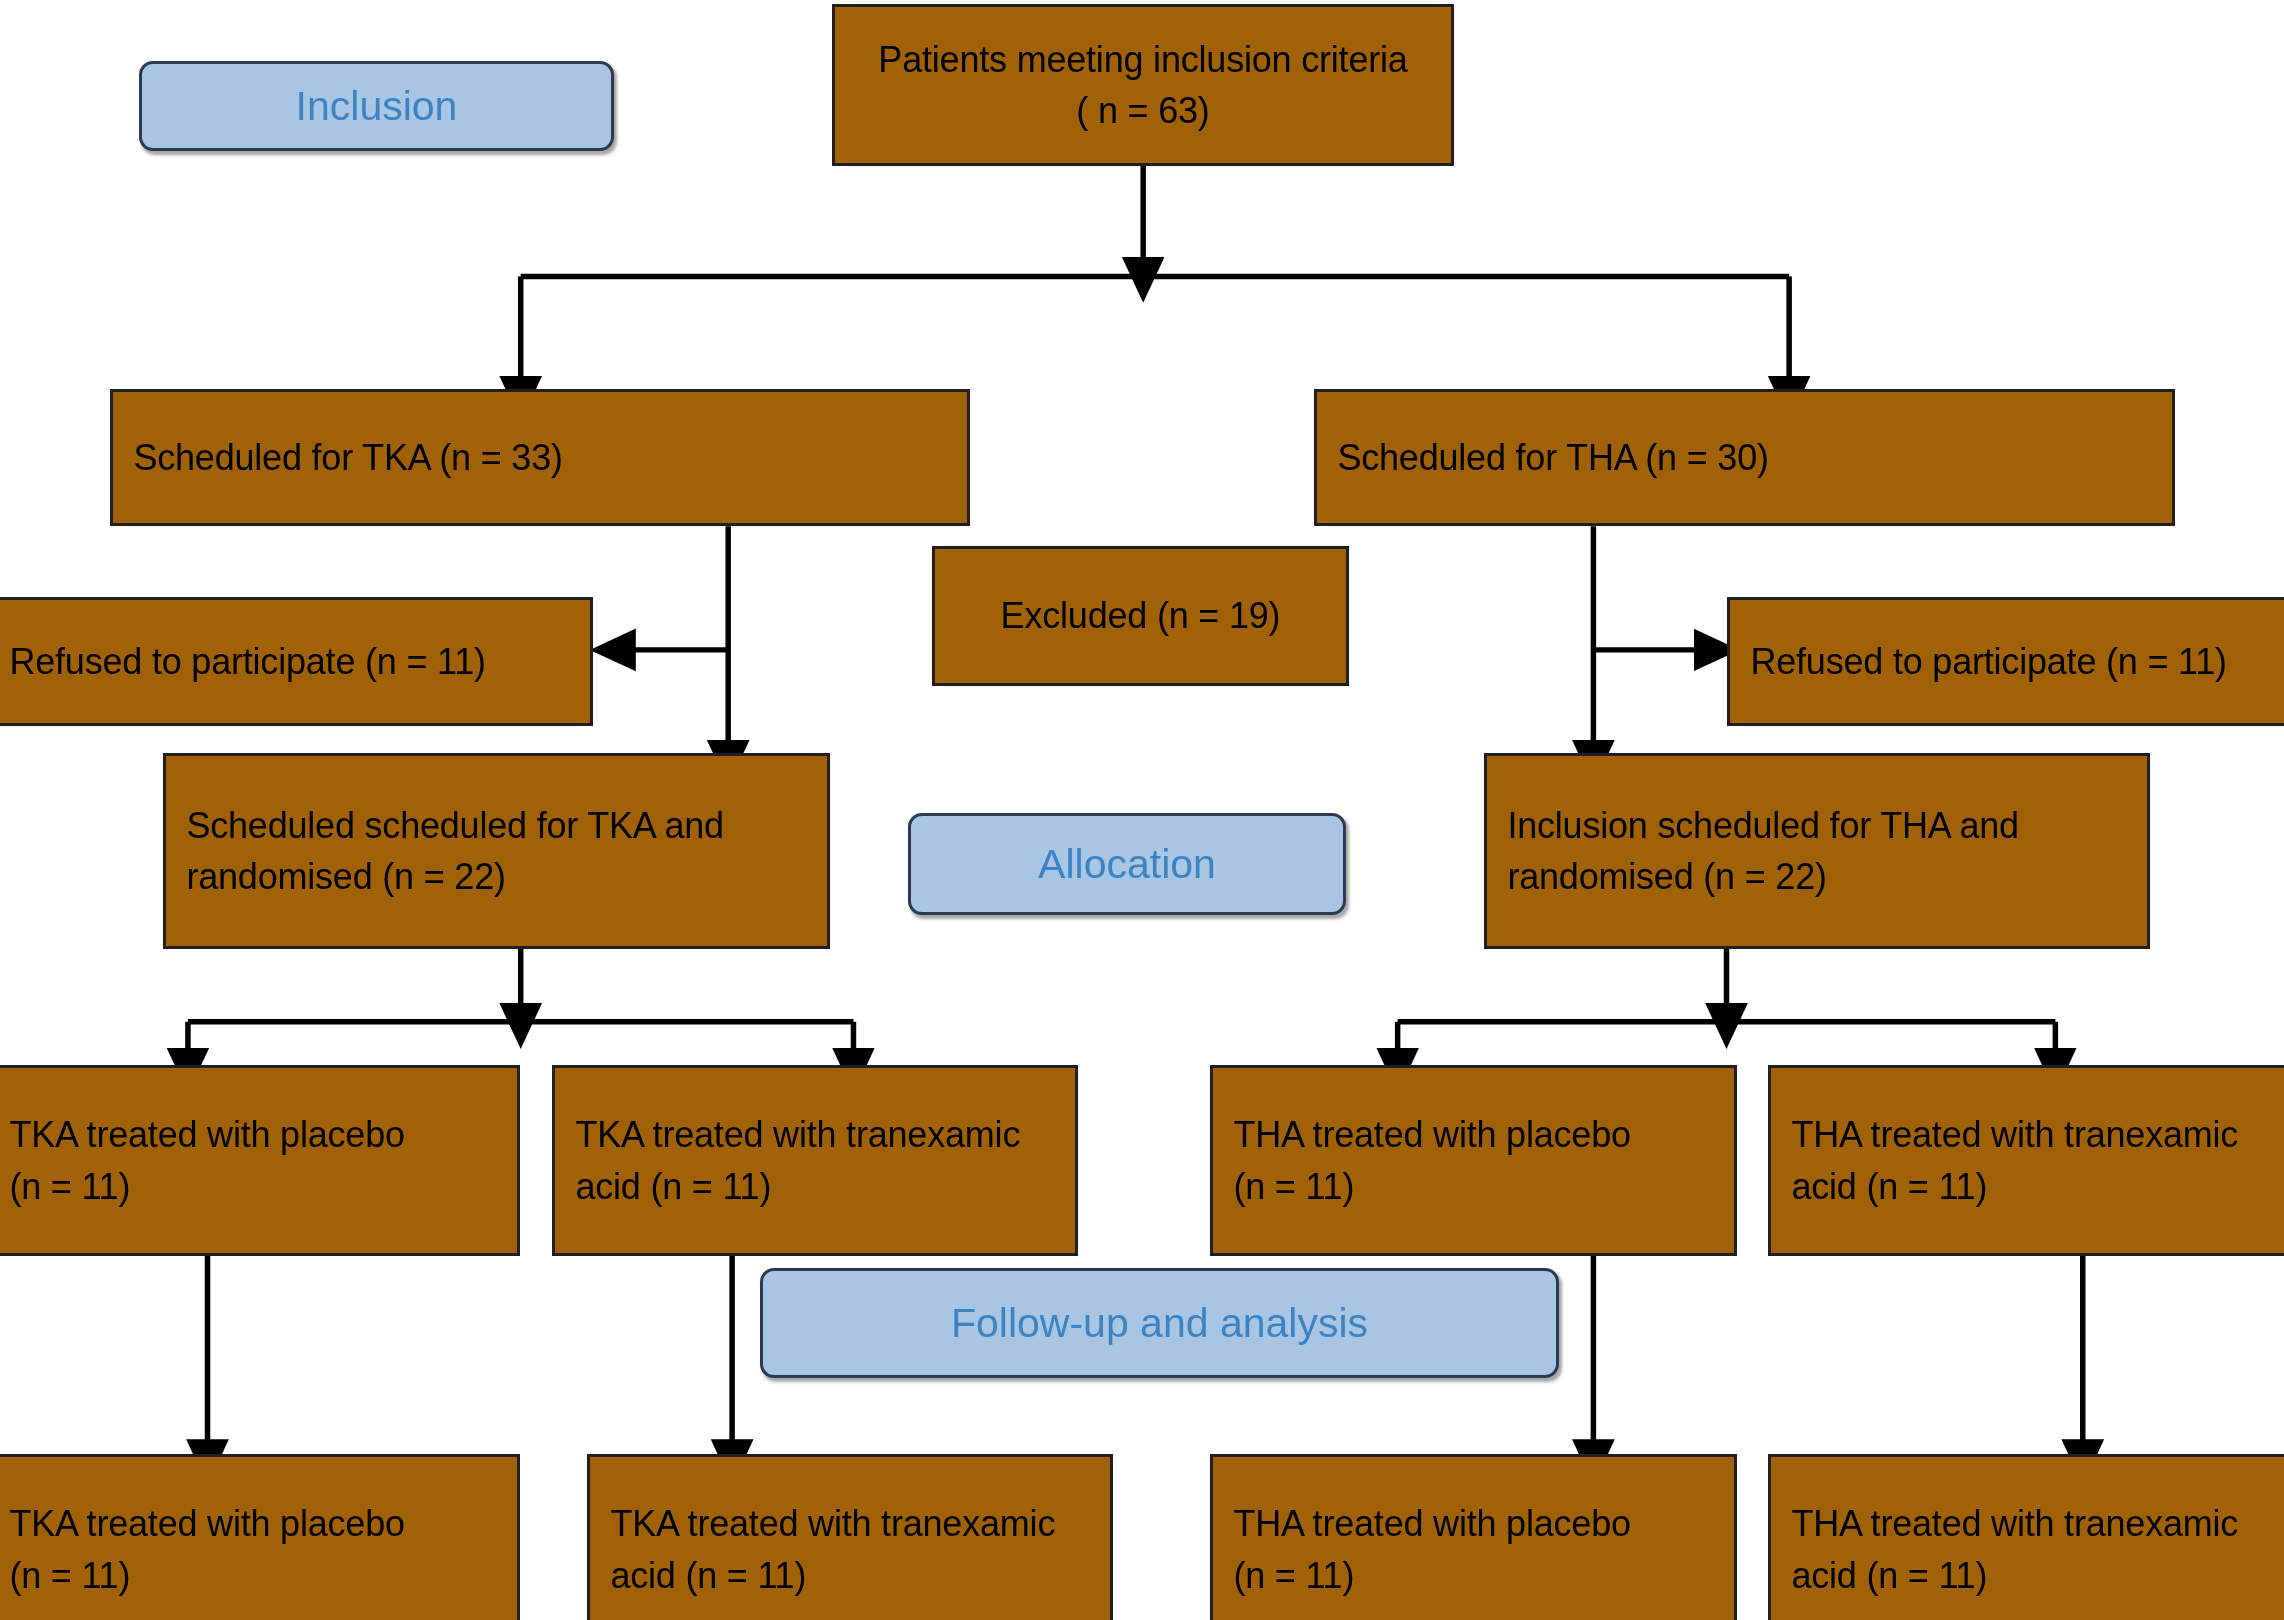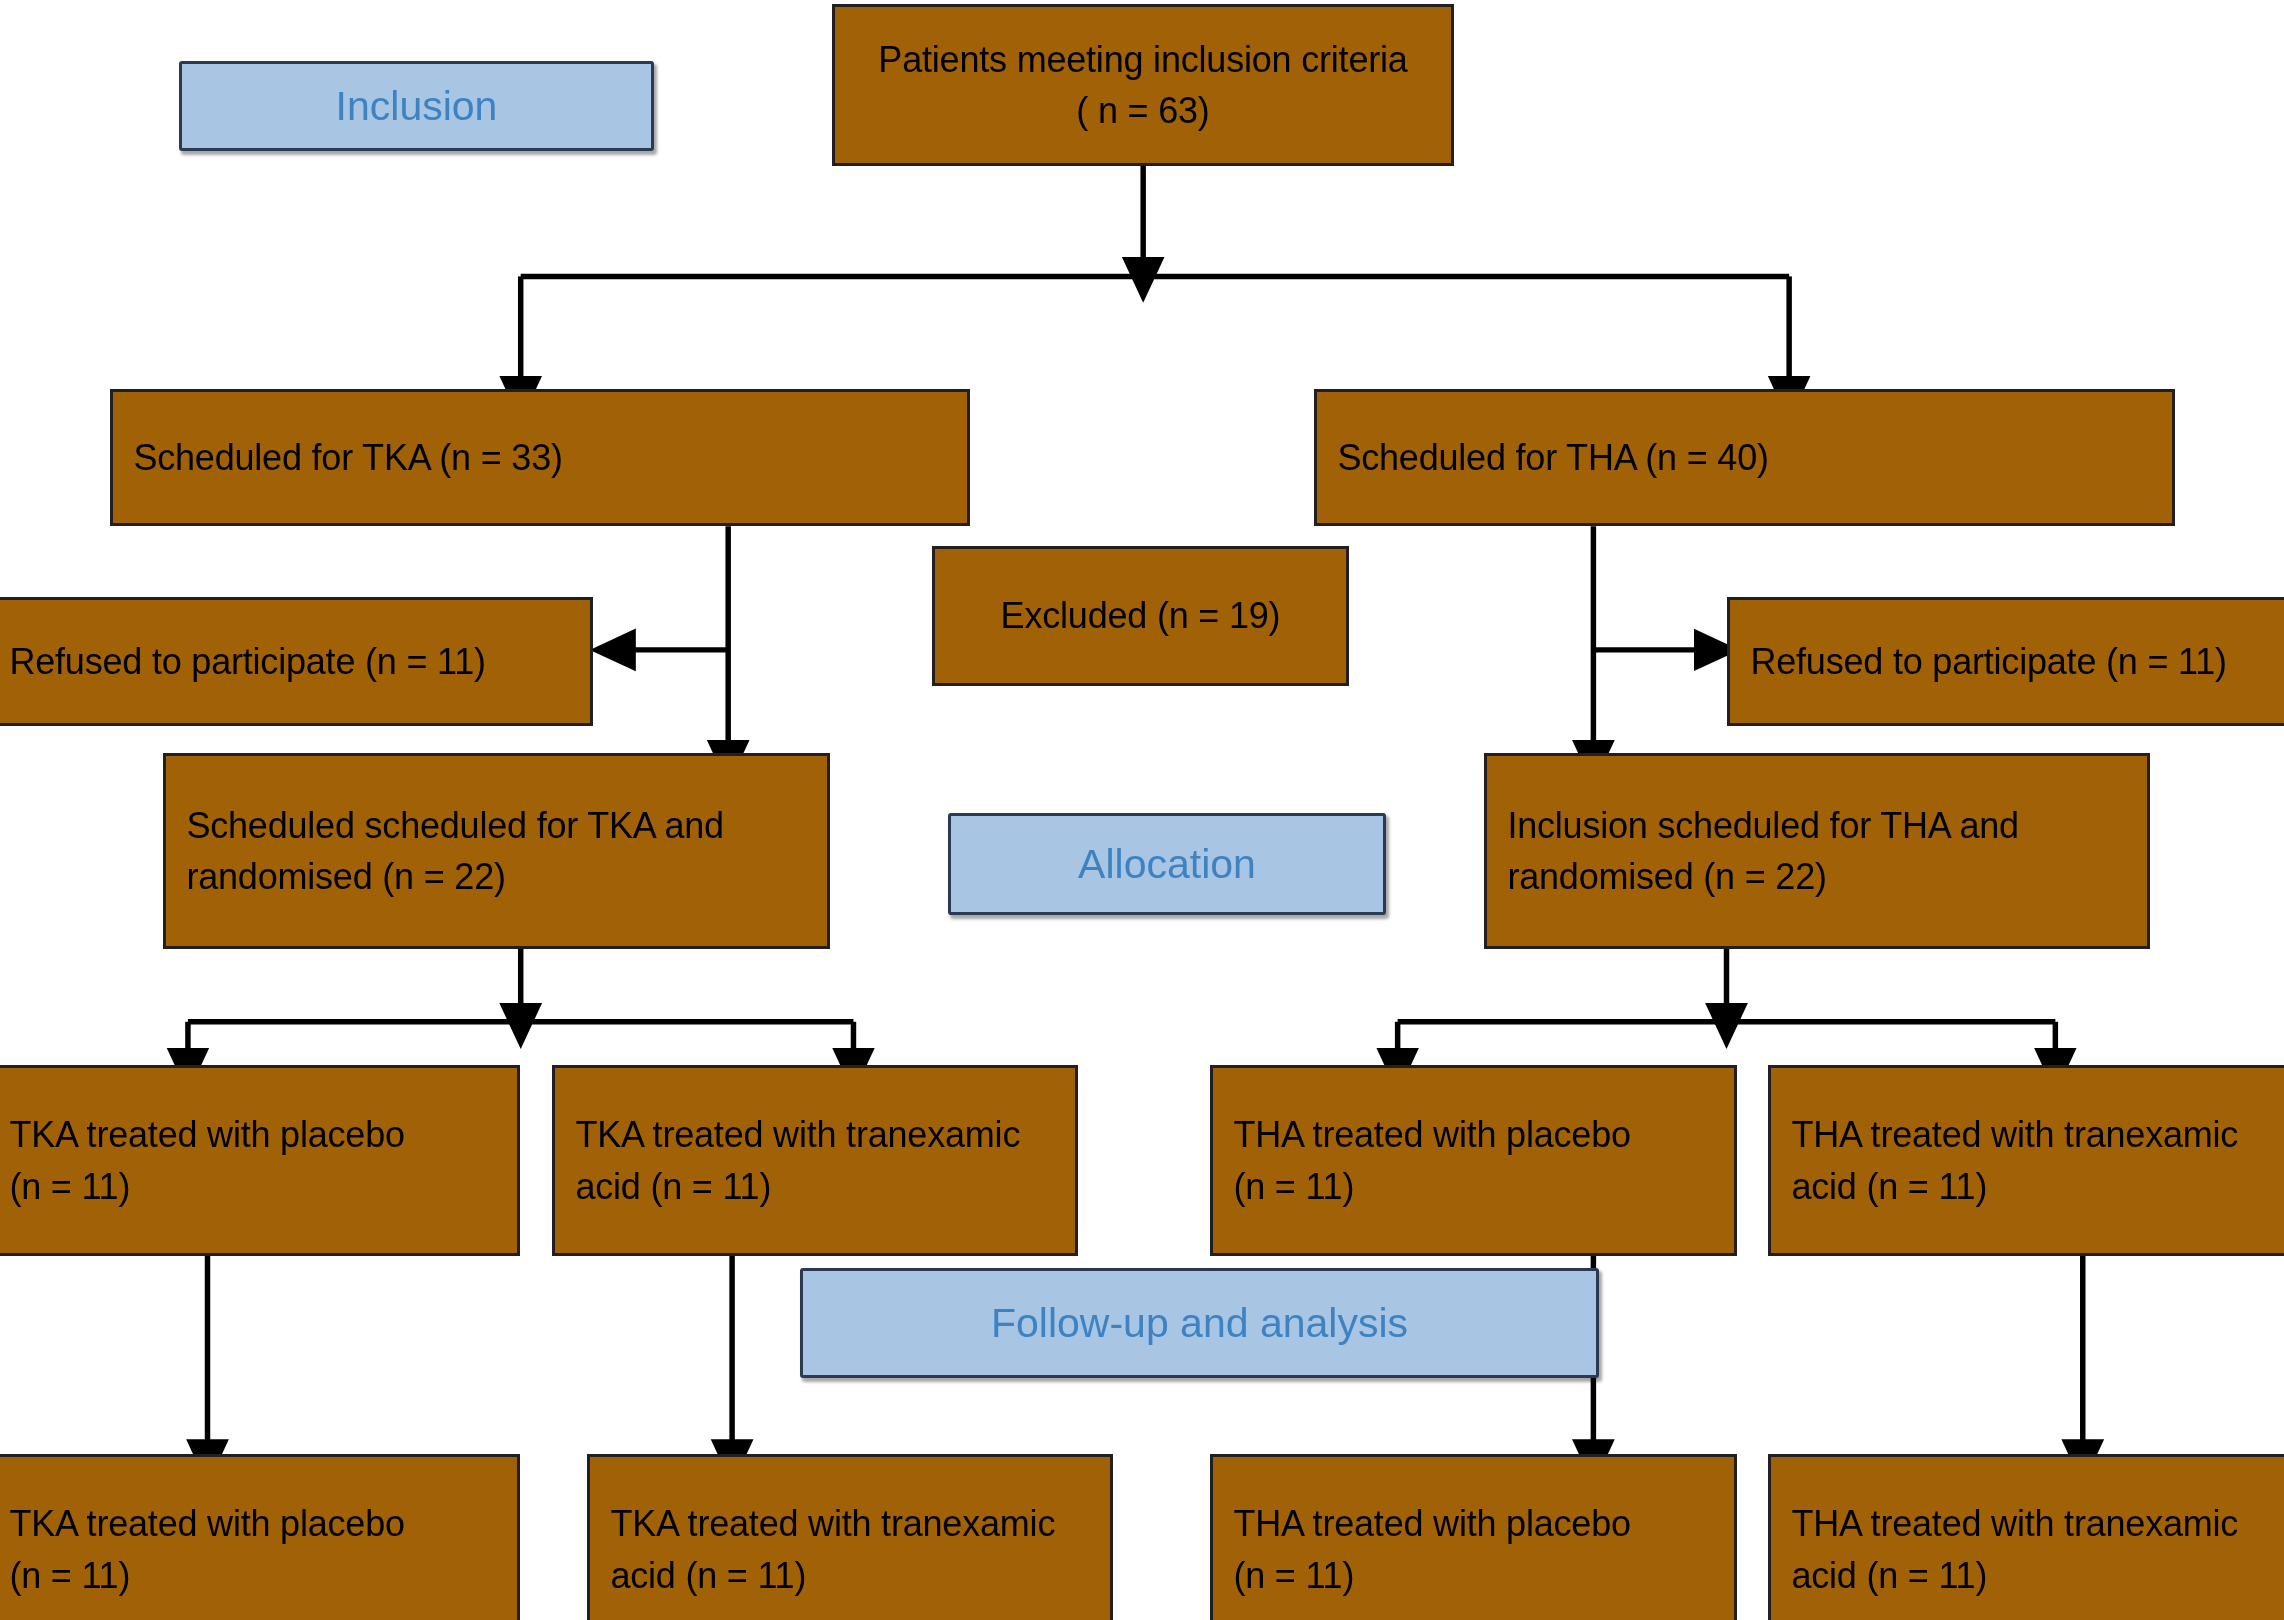--- a/index.html
+++ b/index.html
@@ -45,29 +45,28 @@
     padding: 0 9.4px;
   }
   .node .txt { display: block; width: 100%; }
 
   
   .banner {
     position: absolute;
     box-sizing: border-box;
     background: #a9c5e4;
     border: 3.9px solid #2b3a50;
-    border-radius: 3px;
+    border-radius: 14px;
     color: #3d83c1;
     font-size: 41px;
     display: flex;
     align-items: center;
     justify-content: center;
     box-shadow: 2.3px 3.1px 3.1px rgba(0,0,0,0.35);
     z-index: 3;
-    margin-left: 40px;
   }
 </style>
 </head>
 <body>
 
 <div id="canvas">
 
   <svg id="connectors" viewBox="0 0 2917 2069" width="2284" height="1620" xmlns="http://www.w3.org/2000/svg">
     <defs>
       <marker id="ah" markerWidth="9" markerHeight="9" refX="1.0" refY="4.5" orient="auto" markerUnits="strokeWidth">
@@ -123,21 +122,21 @@
       <span>Patients meeting inclusion criteria</span><br>
       <span>( n = 63)</span>
     </span>
   </div>
 
   <div class="node" style="left:110px; top:389px; width:860px; height:137px;">
     <span class="txt">Scheduled for TKA (n = 33)</span>
   </div>
 
   <div class="node" style="left:1314px; top:389px; width:861px; height:137px;">
-    <span class="txt">Scheduled for THA (n = 40)</span>
+    <span class="txt">Scheduled for THA (n = 30)</span>
   </div>
 
   <div class="node" style="left:-14px; top:597px; width:607px; height:129px;">
     <span class="txt">Refused to participate (n = 11)</span>
   </div>
 
   <div class="node center-text" style="left:932px; top:546px; width:417px; height:140px;">
     <span class="txt">Excluded (n = 19)</span>
   </div>
 

